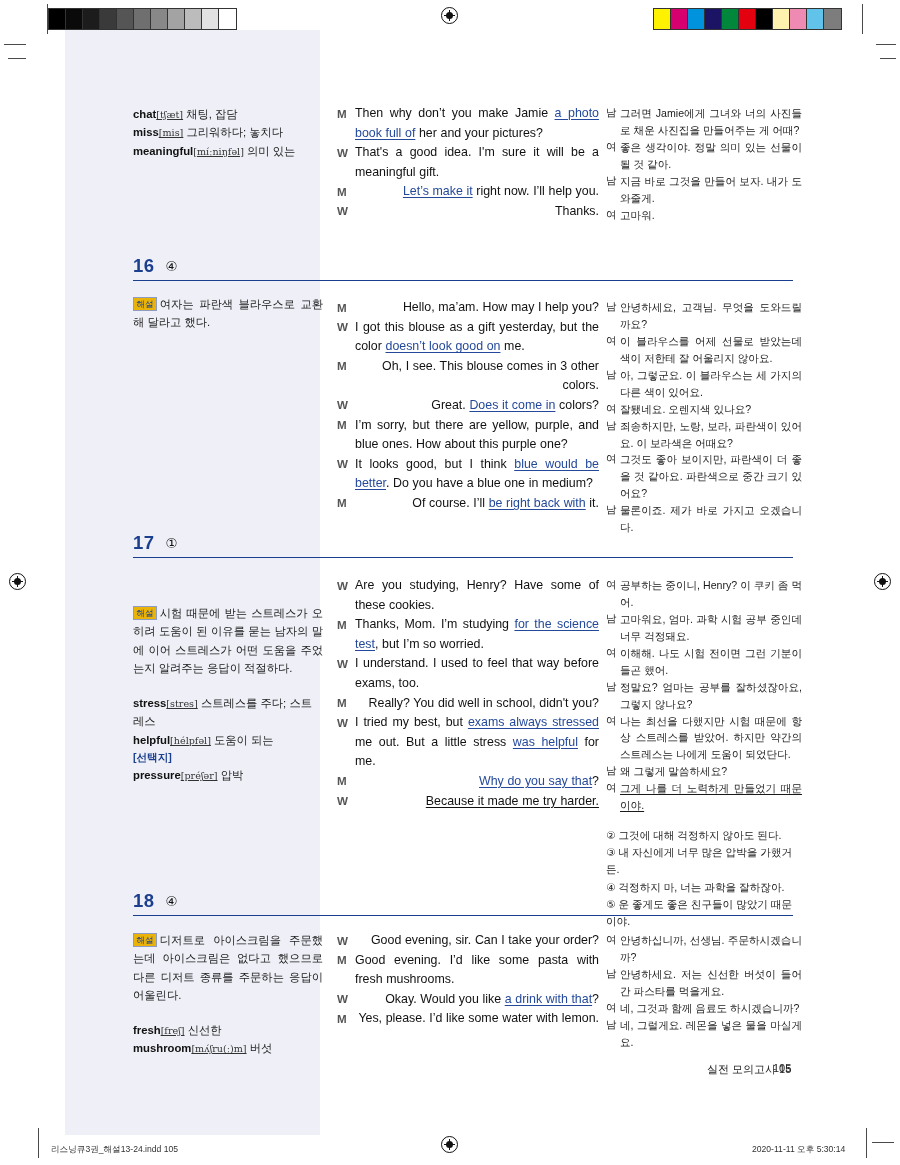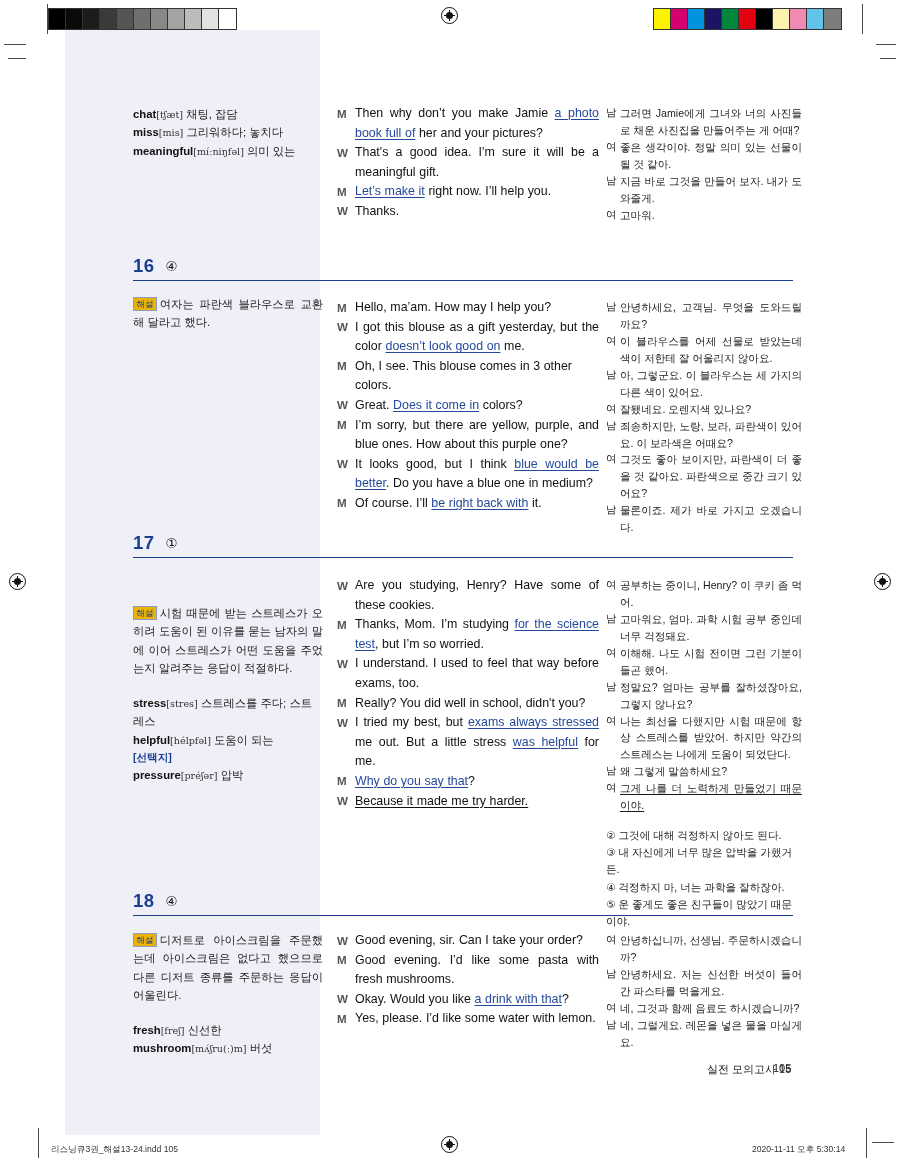--- a/index.html
+++ b/index.html
@@ -118,20 +118,21 @@
     font-size: 11.3px;
     line-height: 1.62;
     color: #1a1a1a;
     margin: 0;
   }
   .vocab .w { font-weight: bold; color: #111; }
   .vocab .ph {
     font-family: "DejaVu Serif", serif;
     font-size: 9.6px;
     color: #333;
+    text-decoration: underline;
   }
   .vocab .kr { color: #1a1a1a; }
   .vocab .sel { color: #1b3f8f; font-weight: bold; font-size: 10.6px; }
 
   
   .dlg { margin: 0; }
   .dlg-row {
     display: flex;
     align-items: flex-start;
     margin-bottom: 0px;
@@ -146,21 +147,21 @@
   }
   .utt {
     flex: 1;
     font-size: 12.4px;
     line-height: 1.58;
     color: #111;
     text-align: justify;
     text-justify: inter-word;
     word-spacing: 0.2px;
   }
-  .utt.nj { text-align: left; }
+  .utt.nj { text-align: right; }
   .hl {
     color: #24499a;
     text-decoration: underline;
     text-decoration-color: #24499a;
     text-underline-offset: 2px;
   }
   .ul-blk {
     text-decoration: underline;
     text-decoration-color: #111;
     text-underline-offset: 2px;

